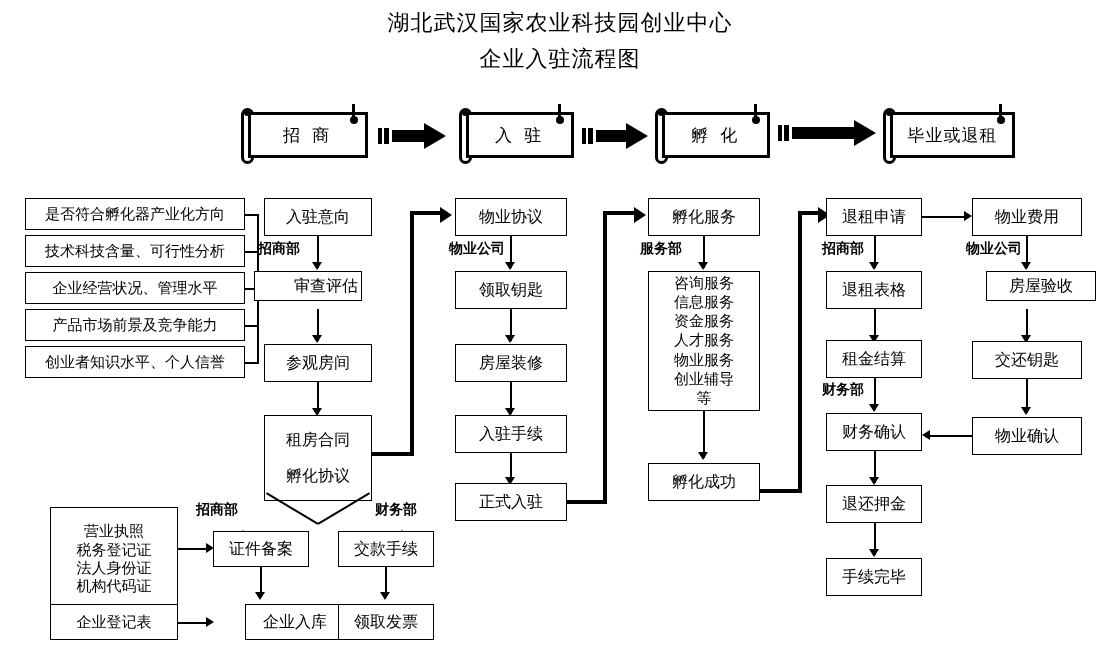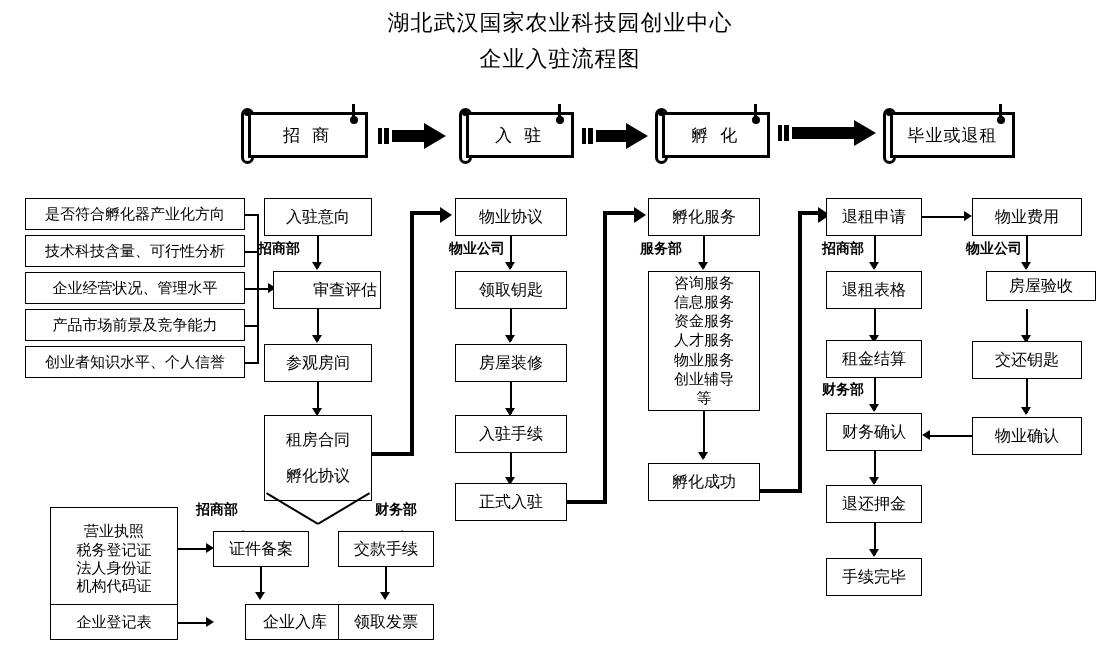--- a/index.html
+++ b/index.html
@@ -141,21 +141,21 @@
   <div class="ln h1" style="left:245px;top:362px;width:13px;"></div>
   <div class="ln v1" style="left:257px;top:214px;height:150px;"></div>
   <div class="ln h1" style="left:257px;top:288px;width:14px;"></div>
   <div class="ar" style="left:268px;top:283px;"></div>
 
   <div class="box" style="left:264px;top:198px;width:108px;height:38px;">入驻意向</div>
   <div class="dept" style="left:258px;top:240px;">招商部</div>
   <div class="ln v1" style="left:317px;top:236px;height:32px;"></div>
   <div class="ad" style="left:312px;top:262px;"></div>
 
-  <div class="box" style="left:273px;top:271px;width:108px;height:38px;padding-left:36px;">审查评估</div>
+  <div class="box" style="left:254px;top:271px;width:108px;height:30px;padding-left:36px;">审查评估</div>
   <div class="ln v1" style="left:317px;top:309px;height:32px;"></div>
   <div class="ad" style="left:312px;top:335px;"></div>
 
   <div class="box" style="left:264px;top:344px;width:108px;height:38px;">参观房间</div>
   <div class="ln v1" style="left:317px;top:382px;height:32px;"></div>
   <div class="ad" style="left:312px;top:408px;"></div>
 
   <div class="box multiline" style="left:264px;top:415px;width:108px;height:86px;">
     <span>租房合同</span>
     <span style="margin-top:16px;">孵化协议</span>

